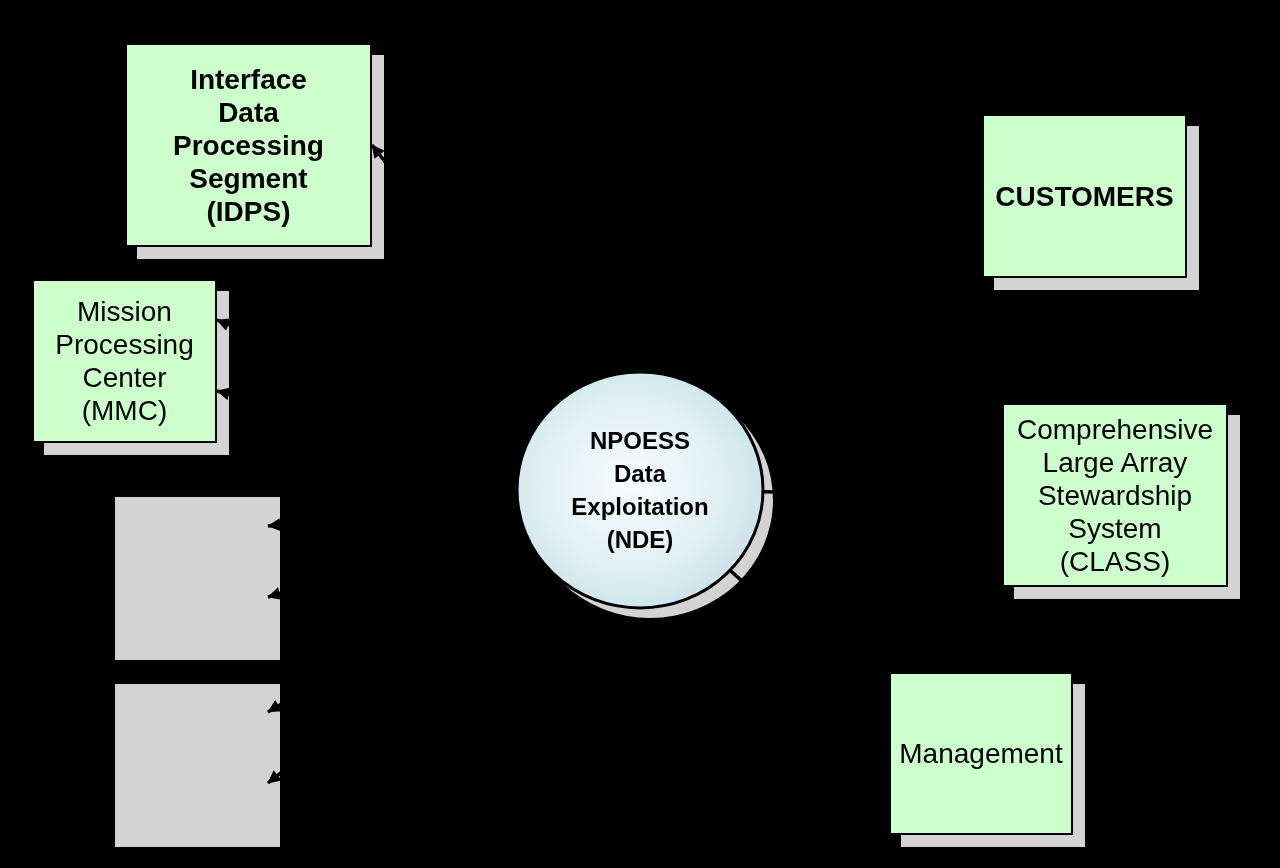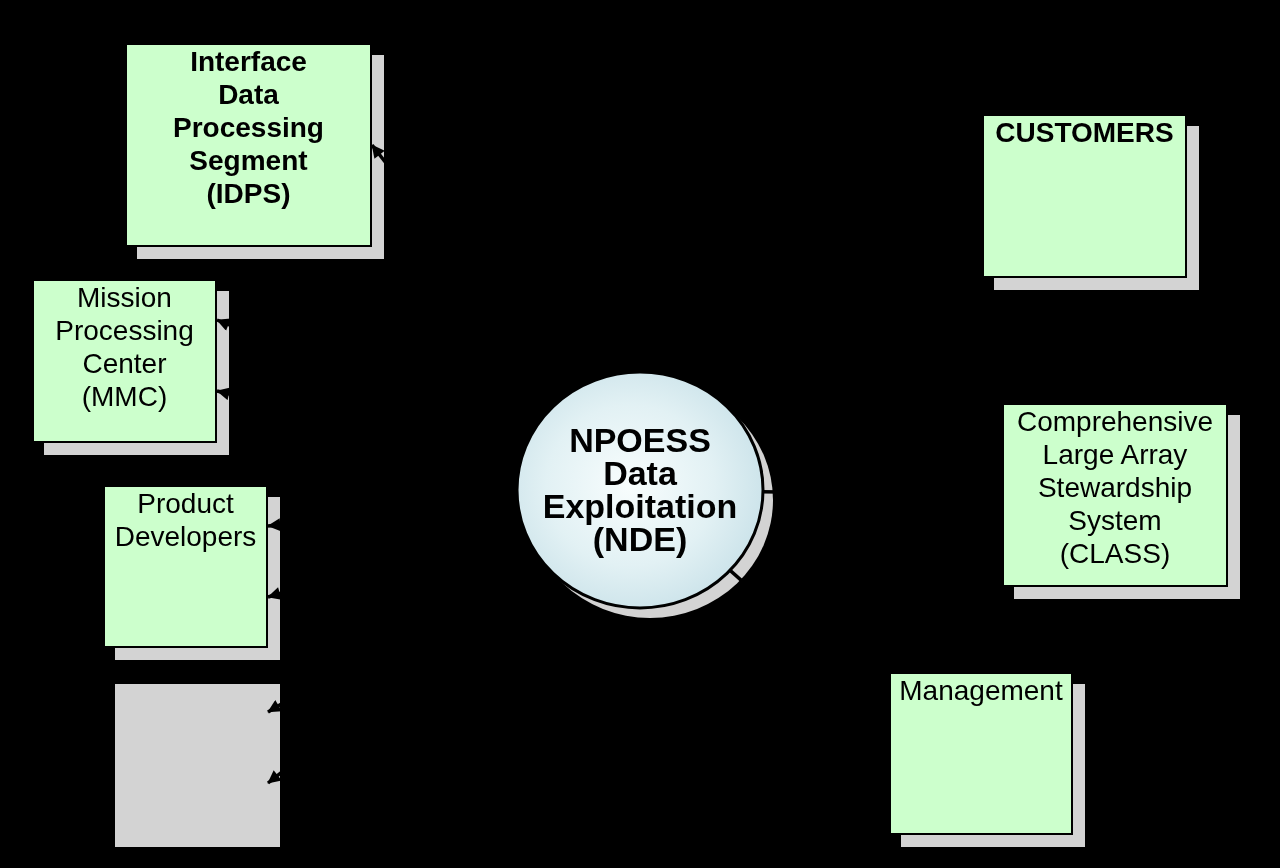--- a/index.html
+++ b/index.html
@@ -21,20 +21,21 @@
     position: absolute;
     left: 0;
     top: 0;
   }
   .node {
     position: absolute;
     box-sizing: border-box;
     background: #ccffcc;
     border: 2px solid #000000;
     display: flex;
+    align-items: center;
     justify-content: center;
     color: #000000;
     font-size: 28px;
     line-height: 33px;
     text-align: center;
   }
   .node .label,
   .center-label .label {
     white-space: pre-line;
     text-align: center;
@@ -43,21 +44,21 @@
   .center-label {
     position: absolute;
     left: 520px;
     top: 420px;
     width: 240px;
     height: 140px;
     display: flex;
     align-items: center;
     justify-content: center;
     color: #000000;
-    font-size: 34px;
+    font-size: 24px;
     line-height: 33px;
     font-weight: bold;
     text-align: center;
   }
 </style>
 </head>
 <body>
 
 <div id="canvas">
 
@@ -115,24 +116,20 @@
 (IDPS)</span>
   </div>
 
   <div class="node" style="left:32px; top:279px; width:185px; height:164px;">
     <span class="label">Mission
 Processing
 Center
 (MMC)</span>
   </div>
 
-  <div class="node" style="left:103px; top:485px; width:165px; height:163px;">
-    <span class="label">Product
-Developers</span>
-  </div>
 
 
   <div class="node bold" style="left:982px; top:114px; width:205px; height:164px;">
     <span class="label">CUSTOMERS</span>
   </div>
 
   <div class="node" style="left:1002px; top:403px; width:226px; height:184px;">
     <span class="label">Comprehensive
 Large Array
 Stewardship

